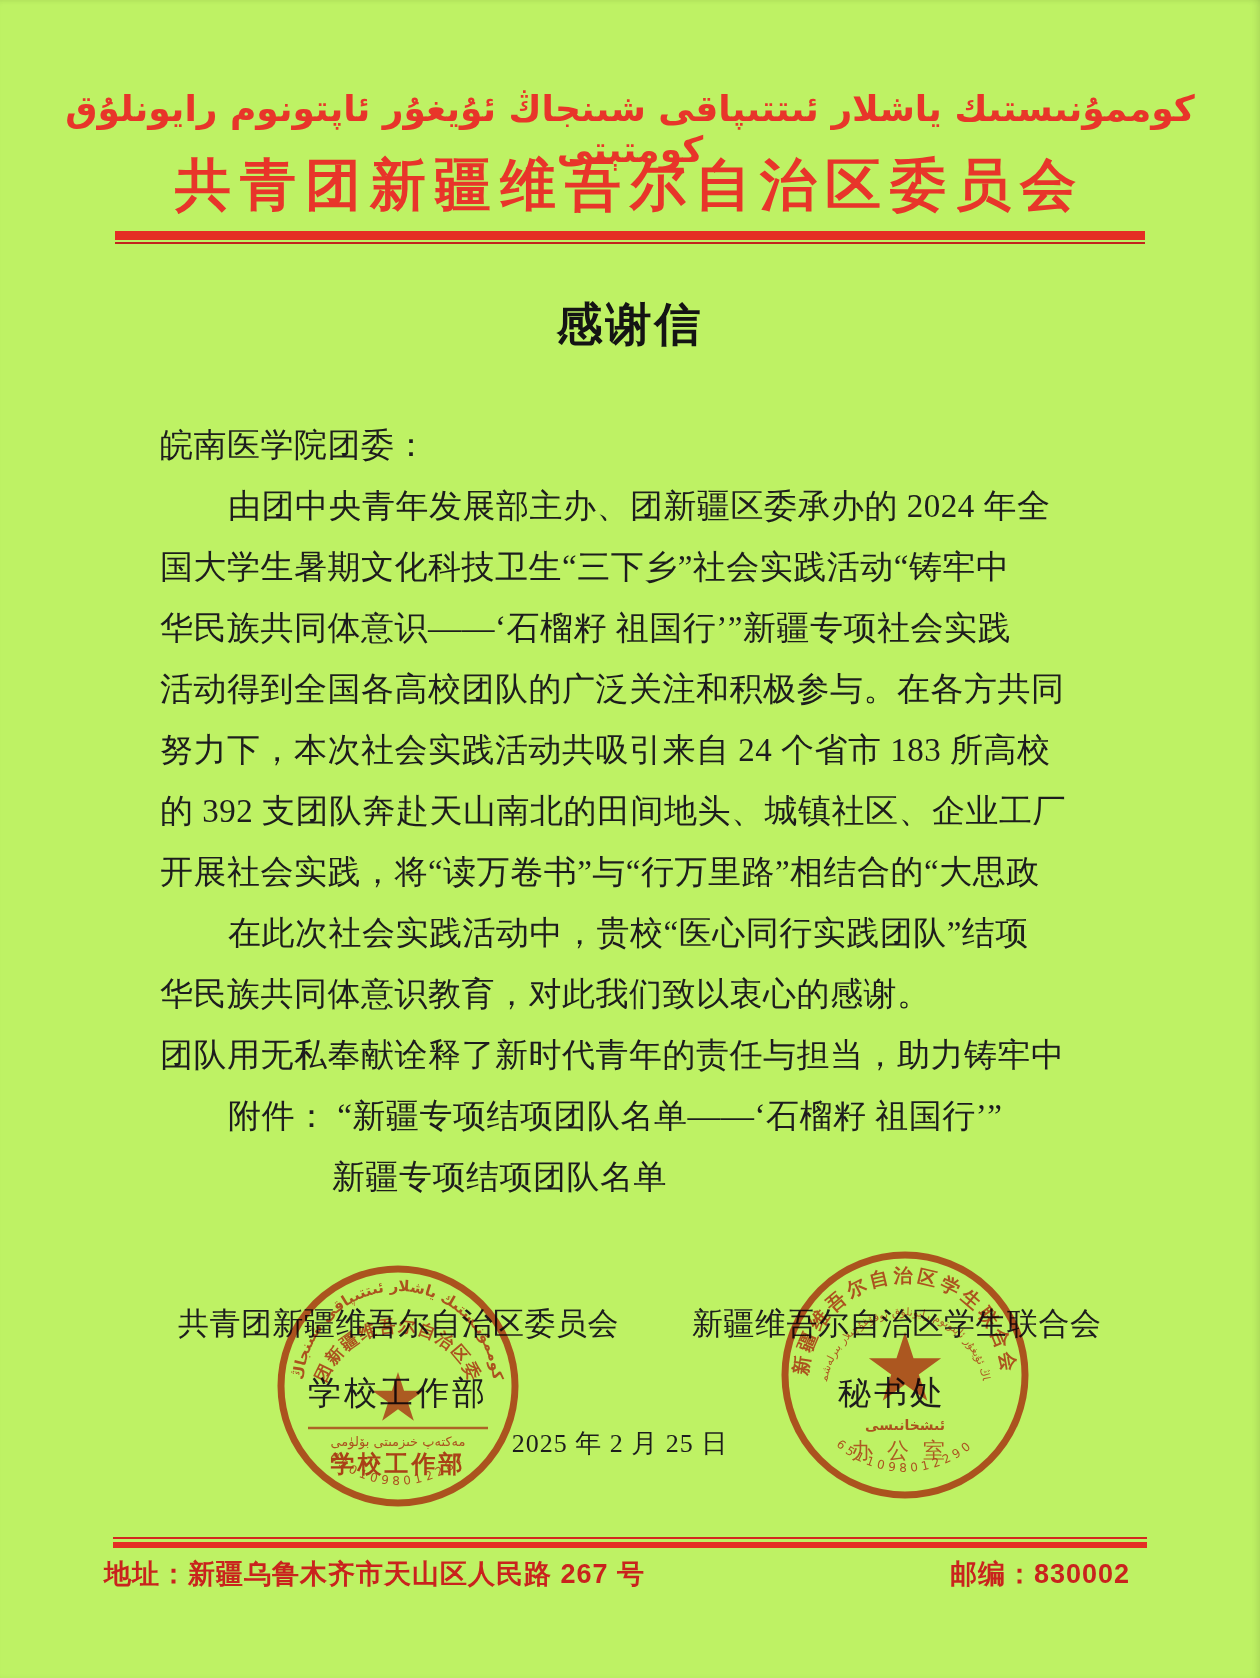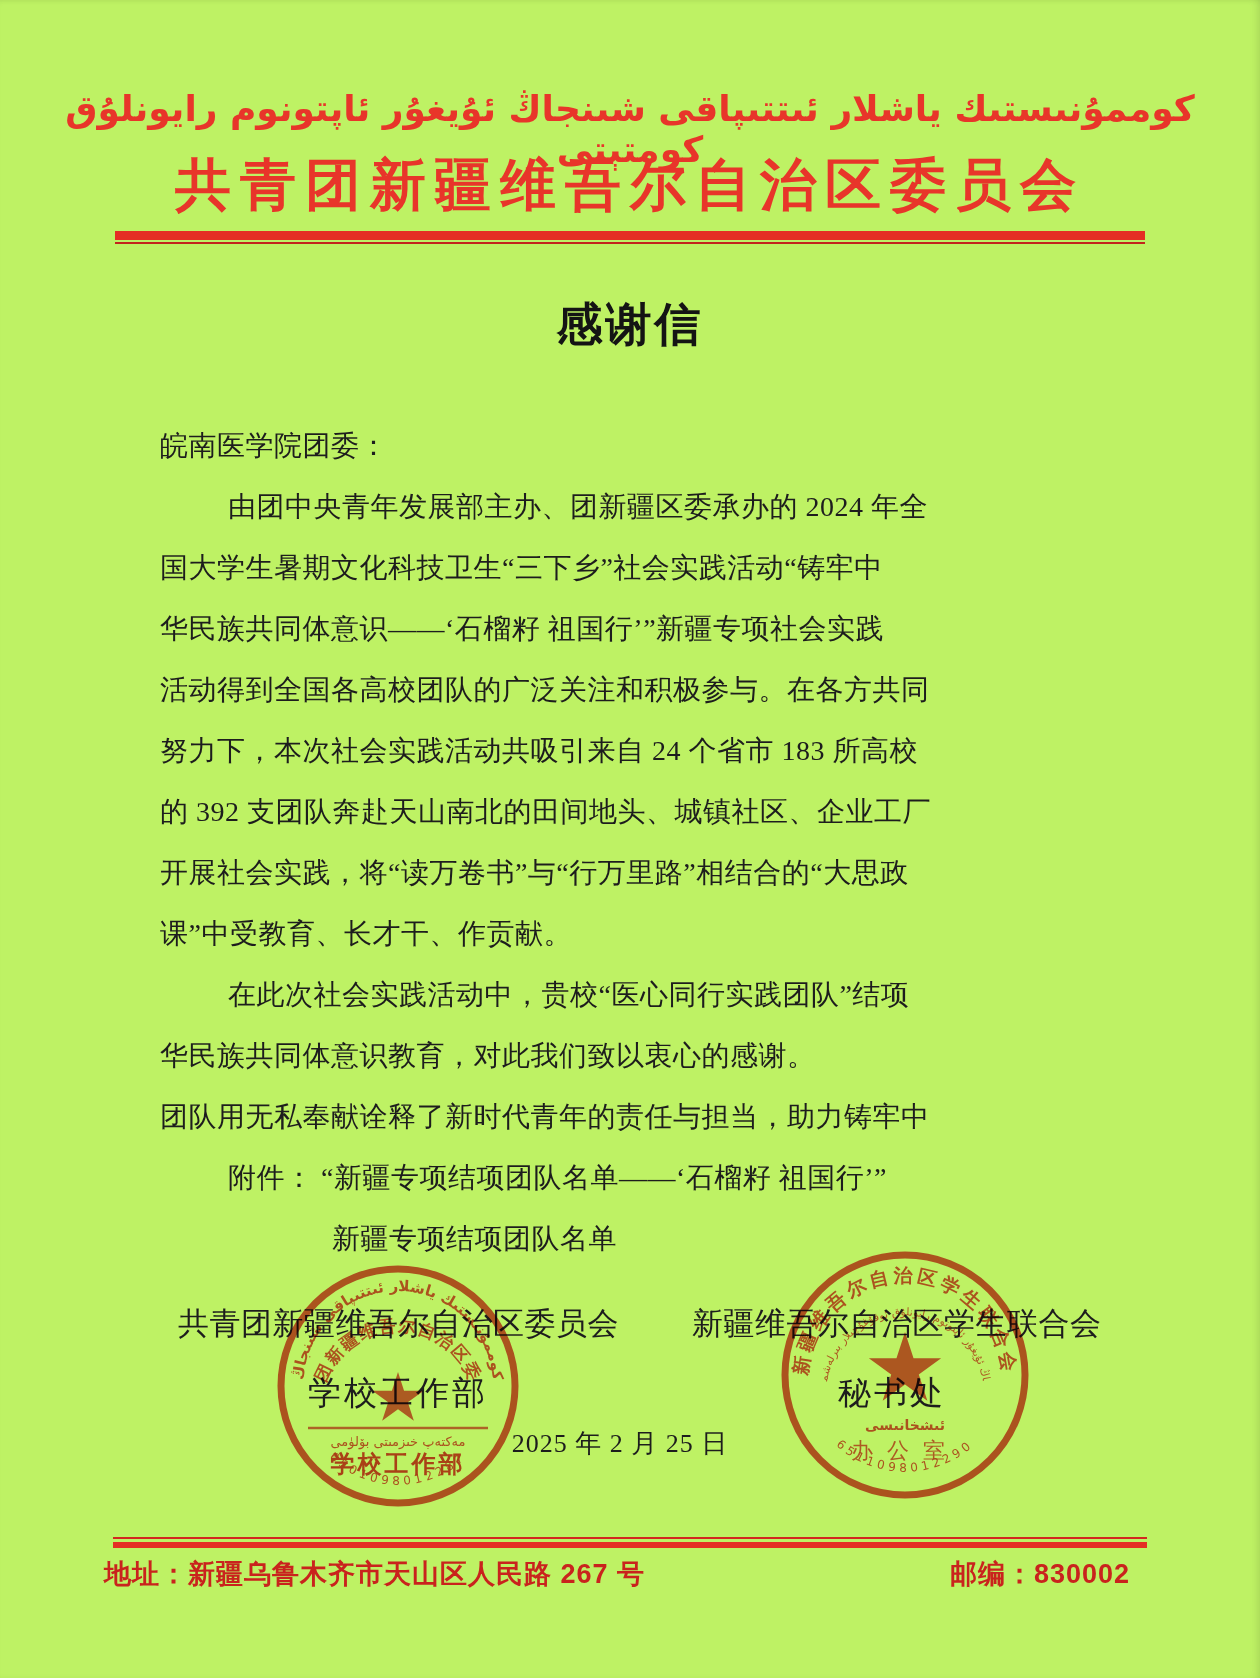--- a/index.html
+++ b/index.html
@@ -23,21 +23,21 @@
   .head-rule{position:absolute;top:231px;left:115px;width:1030px;}
   .head-rule .thick{height:9px;background:#e42f24;}
   .head-rule .thin{height:2px;background:#c2241c;margin-top:2px;}
   
   .doc-title{
     position:absolute;top:294px;left:0;width:100%;text-align:center;
     font-size:46px;font-weight:bold;letter-spacing:3px;color:#141414;
   }
   
   .body-block{position:absolute;top:415px;left:160px;width:944px;}
-  .bline{height:61px;line-height:61px;font-size:28px;letter-spacing:.5px;white-space:nowrap;}
+  .bline{height:61px;line-height:61px;font-size:33px;letter-spacing:.5px;white-space:nowrap;}
   .ind2{padding-left:68px;}
   .ind5{padding-left:172px;}
   
   .sig{position:absolute;font-size:31px;white-space:nowrap;color:#1d1d1d;}
   .sig-org-left{top:1303px;left:178px;letter-spacing:0.5px;}
   .sig-org-right{top:1303px;left:692px;letter-spacing:0.5px;}
   .sig-dept-left{top:1371px;left:308px;font-size:33px;letter-spacing:3px;}
   .sig-dept-right{top:1371px;left:838px;font-size:33px;letter-spacing:3px;}
   .sig-date{top:1426px;left:420px;width:400px;text-align:center;font-size:26px;letter-spacing:1px;}
   
@@ -72,21 +72,20 @@
 
   <div class="body-block">
     <div class="bline">皖南医学院团委：</div>
     <div class="bline ind2">由团中央青年发展部主办、团新疆区委承办的 2024 年全</div>
     <div class="bline">国大学生暑期文化科技卫生“三下乡”社会实践活动“铸牢中</div>
     <div class="bline">华民族共同体意识——‘石榴籽 祖国行’”新疆专项社会实践</div>
     <div class="bline">活动得到全国各高校团队的广泛关注和积极参与。在各方共同</div>
     <div class="bline">努力下，本次社会实践活动共吸引来自 24 个省市 183 所高校</div>
     <div class="bline">的 392 支团队奔赴天山南北的田间地头、城镇社区、企业工厂</div>
     <div class="bline">开展社会实践，将“读万卷书”与“行万里路”相结合的“大思政</div>
-    <div class="bline">课”中受教育、长才干、作贡献。</div>
     <div class="bline ind2">在此次社会实践活动中，贵校“医心同行实践团队”结项</div>
     <div class="bline">华民族共同体意识教育，对此我们致以衷心的感谢。</div>
     <div class="bline">团队用无私奉献诠释了新时代青年的责任与担当，助力铸牢中</div>
     <div class="bline ind2">附件： “新疆专项结项团队名单——‘石榴籽 祖国行’”</div>
     <div class="bline ind5">新疆专项结项团队名单</div>
   </div>
 
   <div class="sig sig-org-left">共青团新疆维吾尔自治区委员会</div>
   <div class="sig sig-org-right">新疆维吾尔自治区学生联合会</div>
   <div class="sig sig-dept-left">学校工作部</div>

